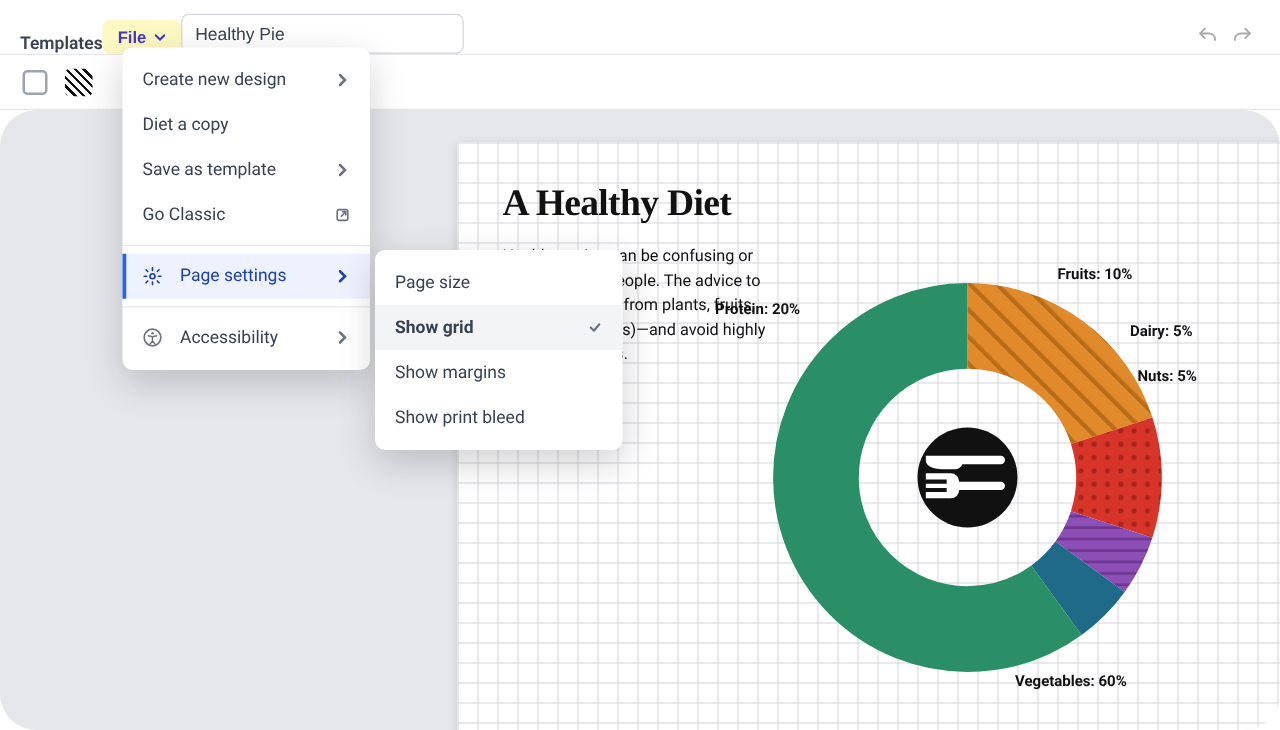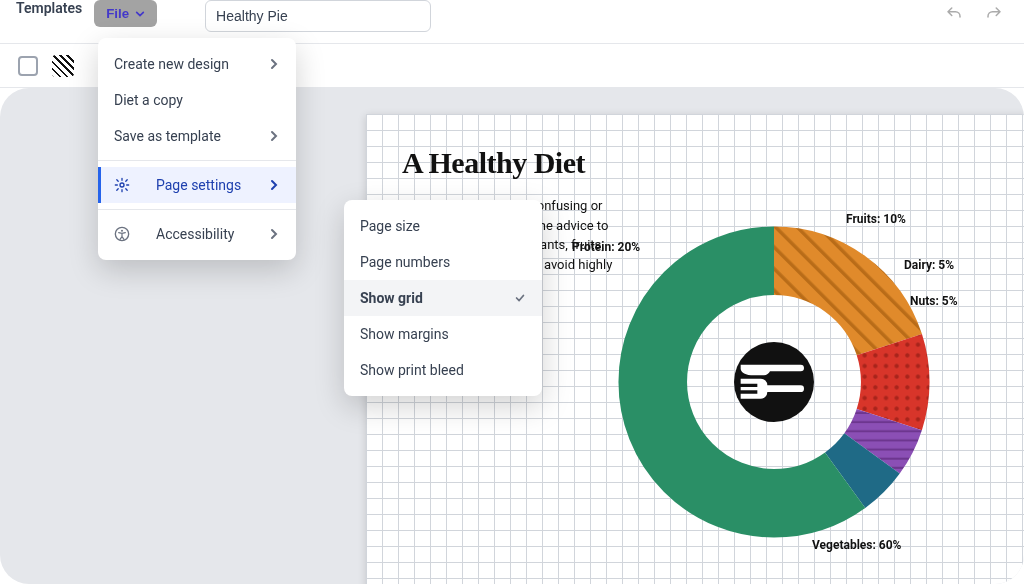--- a/index.html
+++ b/index.html
@@ -1,50 +1,50 @@
 <!DOCTYPE html>
 <html><head>
 <meta charset="utf-8">
 <style>
 * { box-sizing: border-box; margin: 0; padding: 0; }
 body { font-family: -apple-system, BlinkMacSystemFont, "Segoe UI", Roboto, sans-serif; font-size: 14px; color: #1f2937; background: #fff; overflow: hidden; width: 1024px; height: 584px; position: relative; }
 
-.topbar { height: 44px; display: flex; align-items: flex-start; padding: 0 16px; gap: 12px; border-bottom: 1px solid #e5e7eb; background: #fff; }
+.topbar { height: 44px; display: flex; align-items: flex-end; padding: 0 16px; gap: 0; border-bottom: 1px solid #e5e7eb; background: #fff; }
 .templates-label { font-weight: 600; color: #374151; }
-.file-btn { display: inline-flex; align-items: center; gap: 6px; padding: 6px 12px; background: #a3a3a3; color: #4338ca; font-weight: 600; border-radius: 6px; cursor: pointer; border: none; }
+.file-btn { display: inline-flex; align-items: center; gap: 6px; padding: 6px 12px; background: #fef9c3; color: #4338ca; font-weight: 600; border-radius: 6px; cursor: pointer; border: none; }
 .file-btn .chev { width: 10px; height: 10px; }
-.title-input { width: 226px; height: 32px; border: 1px solid #d1d5db; border-radius: 6px; padding: 0 10px; font-size: 14px; color: #374151; margin-left: 36px; }
+.title-input { width: 226px; height: 32px; border: 1px solid #d1d5db; border-radius: 6px; padding: 0 10px; font-size: 14px; color: #374151; }
 .topbar-spacer { flex: 1; }
 .hist-btn { width: 28px; height: 28px; display: inline-flex; align-items: center; justify-content: center; background: none; border: none; cursor: pointer; opacity: .35; }
 
 .toolbar { height: 44px; display: flex; align-items: center; padding: 0 18px; gap: 14px; border-bottom: 1px solid #e5e7eb; background: #fff; }
 .tb-check { width: 20px; height: 20px; border: 2px solid #9ca3af; border-radius: 4px; }
 .tb-pattern { width: 22px; height: 22px; border-radius: 4px; background: repeating-linear-gradient(45deg,#111 0 2px,#fff 2px 5px); }
 
 .canvas-area { position: absolute; left: 0; top: 88px; right: 0; bottom: 0; background: #e5e7eb; overflow: hidden; border-radius: 29px; }
 .page { position: absolute; left: 366px; top: 26px; width: 720px; height: 580px; background: #fff; box-shadow: 0 2px 8px rgba(0,0,0,.15); background-image: linear-gradient(#d1d5db 1px, transparent 1px), linear-gradient(90deg, #d1d5db 1px, transparent 1px); background-size: 16px 16px; padding: 32px 36px; }
 .page-title { font-size: 30px; font-weight: 800; color: #111; font-family: Georgia, serif; letter-spacing: -.5px; margin-bottom: 16px; }
 .page-body { font-size: 13px; line-height: 1.5; color: #111; width: 220px; }
 
 .donut-wrap { position: absolute; left: 248px; top: 108px; width: 320px; height: 320px; }
 .donut-wrap svg { width: 320px; height: 320px; transform: rotate(-90deg); }
 .donut-center { position: absolute; left: 50%; top: 50%; width: 80px; height: 80px; background: #111; border-radius: 50%; transform: translate(-50%,-50%); display: flex; align-items: center; justify-content: center; }
 .donut-label { position: absolute; font-size: 12px; font-weight: 700; color: #111; white-space: nowrap; }
 
 
 .menu { position: absolute; left: 98px; top: 38px; width: 198px; background: #fff; border-radius: 8px; box-shadow: 0 10px 30px rgba(0,0,0,.18); padding: 8px 0; z-index: 30; }
-.menu-item { display: flex; align-items: center; padding: 10px 16px; cursor: pointer; gap: 26px; font-size: 14px; color: #374151; }
+.menu-item { display: flex; align-items: center; padding: 10px 16px; cursor: pointer; gap: 14px; font-size: 14px; color: #374151; }
 .menu-item.active { background: #eef2ff; color: #1e40af; position: relative; }
 .menu-item.active::before { content: ''; position: absolute; left: 0; top: 0; bottom: 0; width: 3px; background: #2563eb; }
 .menu-item .grow { flex: 1; }
 .menu-sep { height: 1px; background: #e5e7eb; margin: 6px 0; }
 .menu-item svg.lead { width: 16px; height: 16px; }
 
 
-.submenu { position: absolute; left: 300px; top: 200px; width: 198px; background: #fff; border-radius: 8px; box-shadow: 0 10px 30px rgba(0,0,0,.18); padding: 8px 0; z-index: 31; margin-left: 44px; }
+.submenu { position: absolute; left: 300px; top: 200px; width: 198px; background: #fff; border-radius: 8px; box-shadow: 0 10px 30px rgba(0,0,0,.18); padding: 8px 0; z-index: 31; }
 .sub-item { display: flex; align-items: center; padding: 10px 16px; cursor: pointer; font-size: 14px; color: #374151; }
 .sub-item.hl { background: #f3f4f6; font-weight: bold; }
 .sub-item .grow { flex: 1; }
 
 .chev-svg { width: 12px; height: 12px; }
 </style>
 </head>
 <body>
 
 <div class="topbar">
@@ -126,20 +126,27 @@
   </div>
   <div class="menu-item">
     <span class="grow">Diet a copy</span>
   </div>
   <div class="menu-item">
     <span class="grow">Save as template</span>
     <svg class="chev-svg" viewBox="0 0 12 12">
         <path d="M4 2l4 4-4 4" fill="none" stroke="#6b7280" stroke-width="2" stroke-linecap="round"></path>
       </svg>
   </div>
+  <div class="menu-item">
+    <span class="grow">Go Classic</span>
+    <svg class="chev-svg" viewBox="0 0 14 14">
+        <rect x="2" y="2" width="10" height="10" rx="2" fill="none" stroke="#6b7280" stroke-width="1.5"></rect>
+        <path d="M6 8l4-4M7 4h3v3" fill="none" stroke="#6b7280" stroke-width="1.5" stroke-linecap="round"></path>
+      </svg>
+  </div>
   <div class="menu-sep"></div>
   <div class="menu-item active">
     <svg class="lead" viewBox="0 0 24 24">
         <circle cx="12" cy="12" r="3" fill="none" stroke="#1e40af" stroke-width="2"></circle>
         <path d="M12 2v3M12 19v3M4.2 4.2l2.1 2.1M17.7 17.7l2.1 2.1M2 12h3M19 12h3M4.2 19.8l2.1-2.1M17.7 6.3l2.1-2.1" stroke="#1e40af" stroke-width="2" stroke-linecap="round"></path>
       </svg>
     <span class="grow">Page settings</span>
     <svg class="chev-svg" viewBox="0 0 12 12">
         <path d="M4 2l4 4-4 4" fill="none" stroke="#1e40af" stroke-width="2" stroke-linecap="round"></path>
       </svg>
@@ -155,23 +162,20 @@
     <svg class="chev-svg" viewBox="0 0 12 12">
         <path d="M4 2l4 4-4 4" fill="none" stroke="#6b7280" stroke-width="2" stroke-linecap="round"></path>
       </svg>
   </div>
 </div>
 
 <div class="submenu">
   <div class="sub-item">
     <span class="grow">Page size</span>
   </div>
-  <div class="sub-item">
-    <span class="grow">Page numbers</span>
-  </div>
   <div class="sub-item hl">
     <span class="grow">Show grid</span>
     <svg class="chev-svg" viewBox="0 0 14 14">
         <path d="M3 7l3 3 5-6" fill="none" stroke="#6b7280" stroke-width="2" stroke-linecap="round" stroke-linejoin="round"></path>
       </svg>
   </div>
   <div class="sub-item">
     <span class="grow">Show margins</span>
   </div>
   <div class="sub-item">

